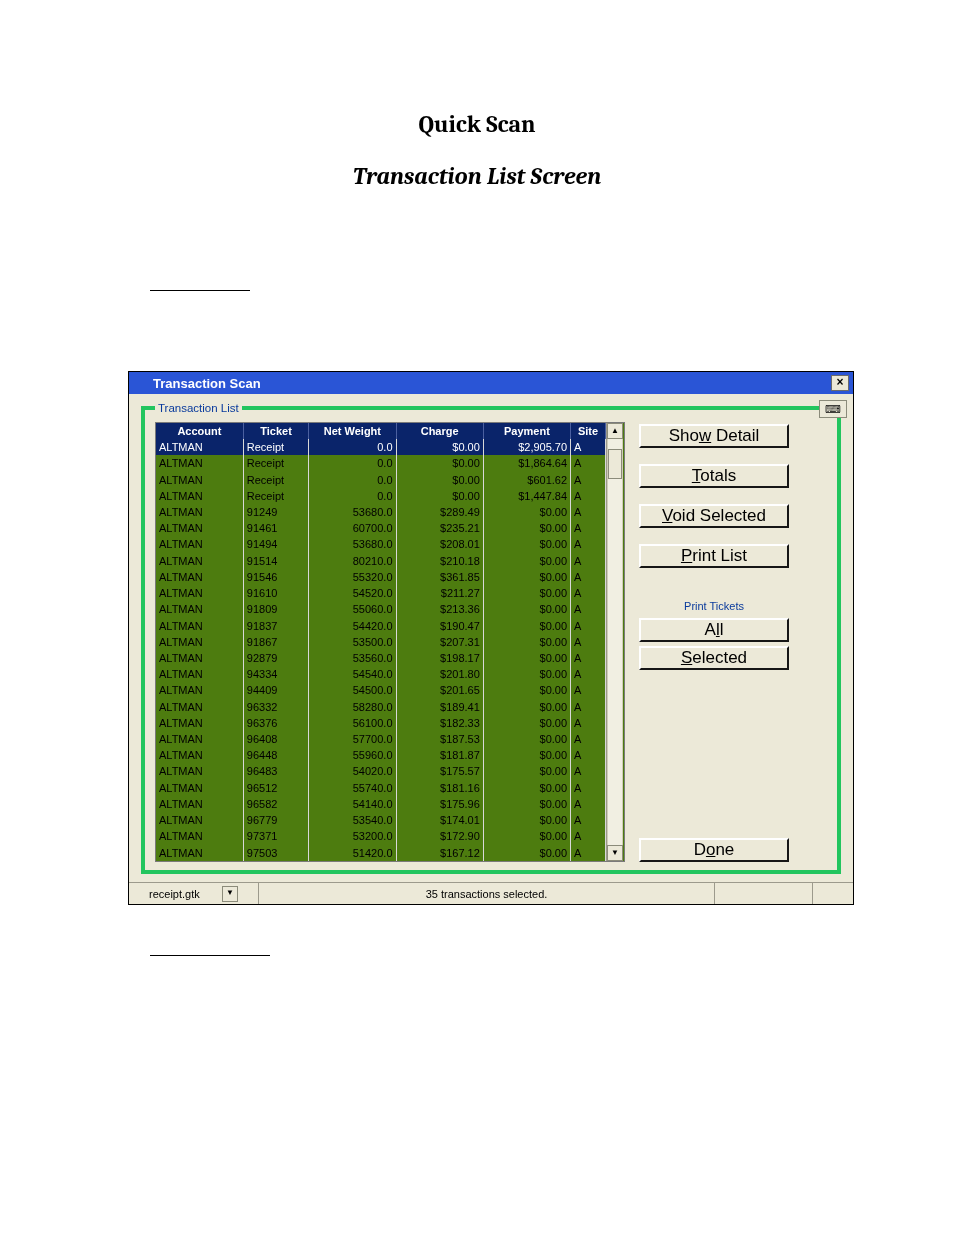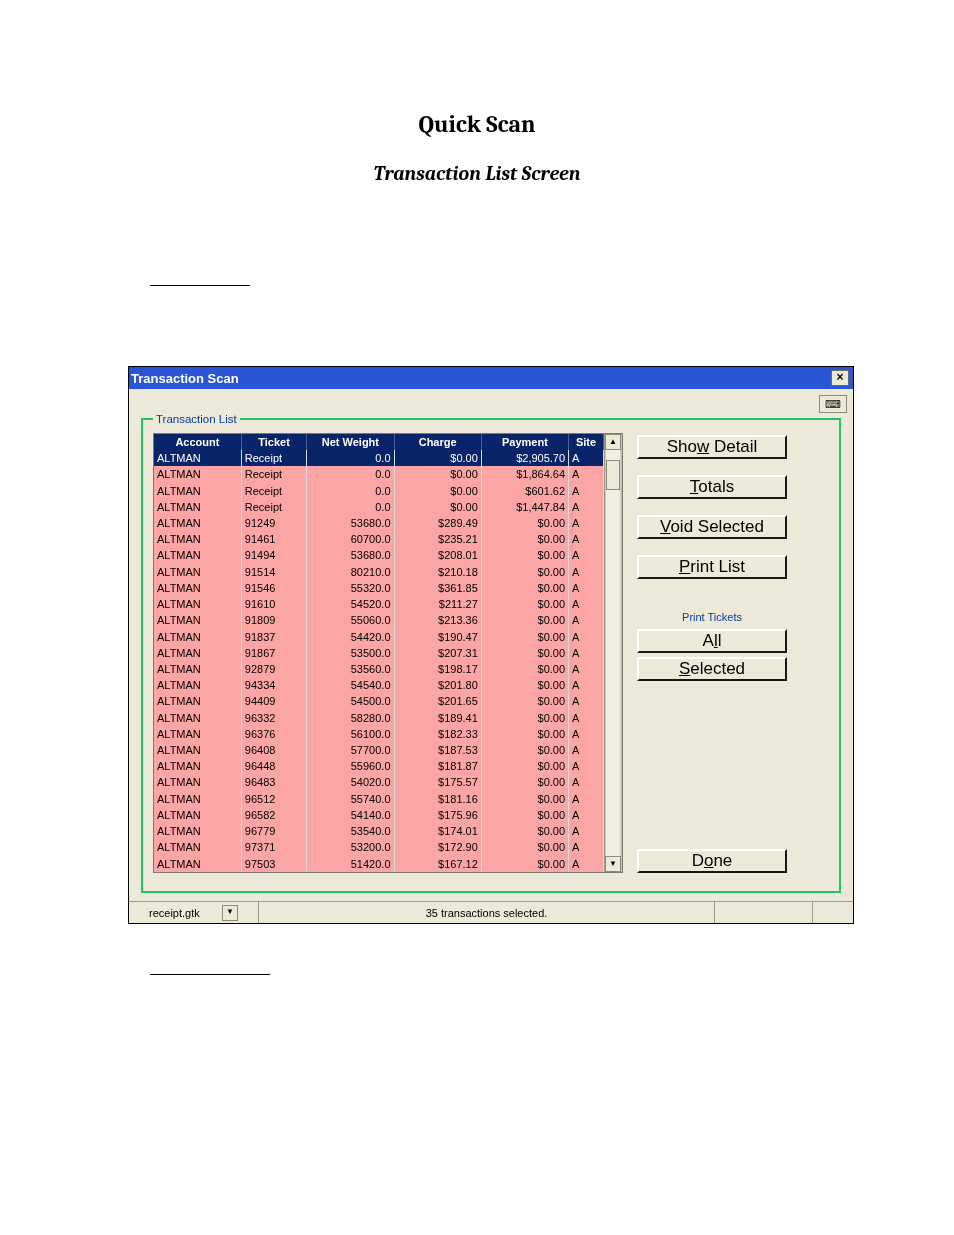--- a/index.html
+++ b/index.html
@@ -14,21 +14,21 @@
     font-family: "Cambria", "Georgia", serif;
     font-weight: bold;
     font-size: 24px;
     text-align: center;
     margin-top: 110px;
   }
   .doc-subtitle {
     font-family: "Cambria", "Georgia", serif;
     font-weight: bold;
     font-style: italic;
-    font-size: 20px;
+    font-size: 24px;
     text-align: center;
     margin-top: 24px;
   }
   .underline-bar {
     width: 100px;
     height: 0;
     border-bottom: 1.5px solid #000;
     margin-left: 150px;
     margin-top: 100px;
   }
@@ -47,55 +47,55 @@
   .titlebar {
     height: 22px;
     background: linear-gradient(to right, #2a55d6, #3f7bf0 30%, #2a55d6 100%);
     background: #2a55d6;
     color: #fff;
     font-weight: bold;
     font-size: 13px;
     display: flex;
     align-items: center;
     justify-content: space-between;
-    padding: 0 4px 0 2px;
+    padding: 0 4px 0 24px;
   }
   .closebtn {
     width: 18px; height: 16px;
     background: #ece9d8;
     border: 1px solid #6b6b6b;
     color: #000;
     font-weight: bold;
     font-size: 12px;
     text-align: center;
     line-height: 13px;
     cursor: default;
   }
   .client {
     position: relative;
     padding: 8px 8px 2px 8px;
   }
   fieldset.tlist {
-    border: 2px solid #22c55e;
-    padding: 8px 10px 18px 10px;
-    margin: 16px 4px 6px 4px;
+    border: 4px solid #22c55e;
+    padding: 8px 10px 8px 10px;
+    margin: 0 4px 6px 4px;
   }
   fieldset.tlist legend {
     color: #093a9c;
     font-size: 11.5px;
     padding: 0 3px;
   }
   .tlist-body {
     display: flex;
     gap: 14px;
   }
   .gridwrap {
     display: flex;
     border: 1px solid #7a7a7a;
-    background: #fca5a5;
+    background: #4d7c0f;
     width: 470px;
   }
   table.grid {
     border-collapse: collapse;
     font-size: 11px;
     table-layout: fixed;
     width: 450px;
   }
   table.grid th {
     background: #0a246a;

